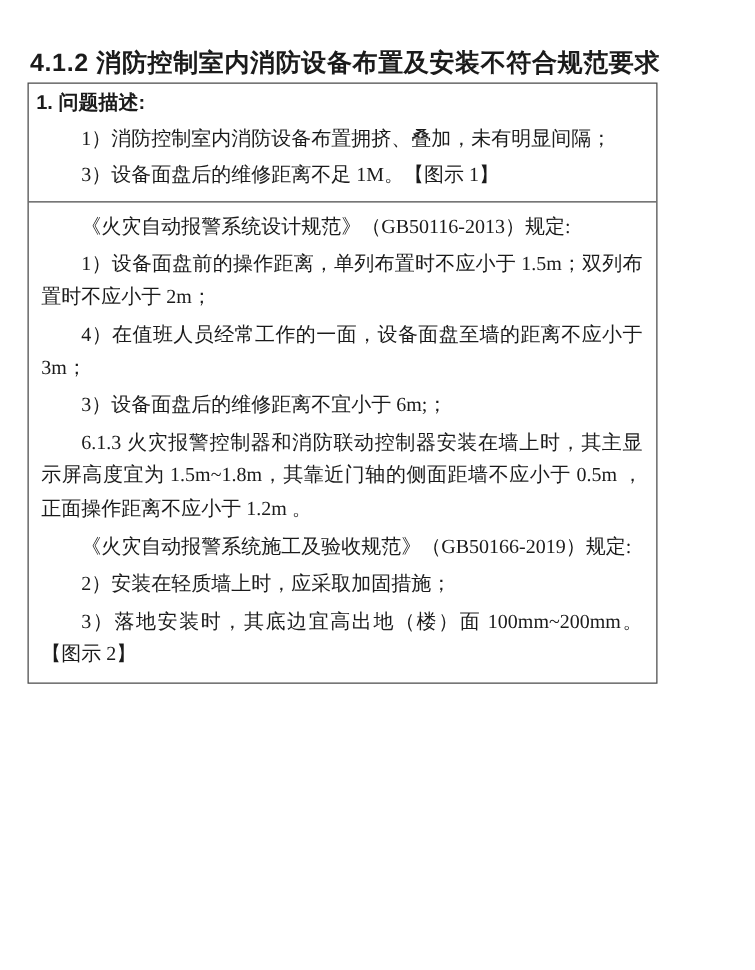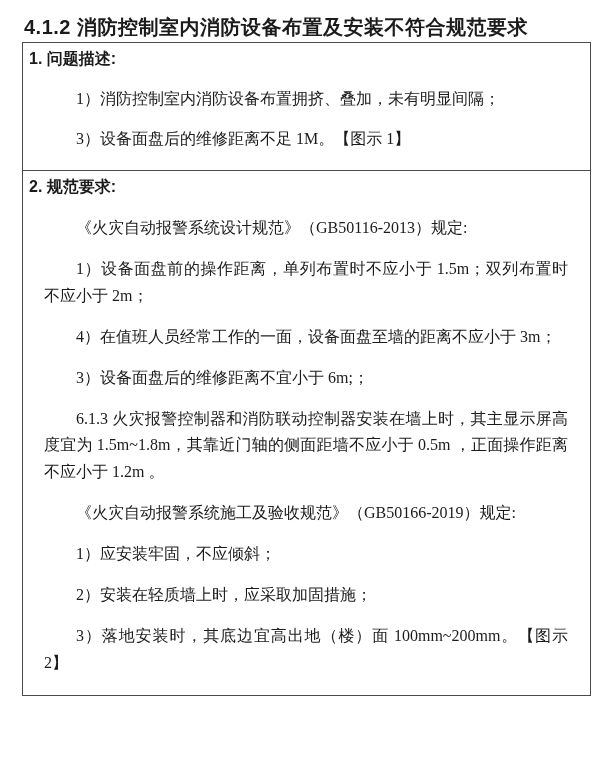--- a/index.html
+++ b/index.html
@@ -13,27 +13,27 @@
     overflow: hidden;
     font-family: "Liberation Serif", "DejaVu Serif", serif;
     color: #1b1b1b;
     position: relative;
   }
   .title {
     font-family: "Liberation Sans", "DejaVu Sans", sans-serif;
     font-size: 20px;
     font-weight: bold;
     line-height: 22px;
-    margin: 16px 0 4px 24px;
+    margin: 40px 0 4px 24px;
     letter-spacing: 0.5px;
     white-space: nowrap;
   }
   .content-table {
     margin-left: 22px;
-    width: 569px;
+    width: 504px;
     border: 1px solid #4a4a4a;
     box-sizing: border-box;
     background: #ffffff;
   }
   .cell {
     padding: 3px 7px 4px 6px;
     font-size: 16px;
   }
   .cell.problem {
     line-height: 25px;
@@ -41,48 +41,46 @@
   .cell.requirements {
     line-height: 26.2px;
     border-top: 1px solid #4a4a4a;
   }
   .cell-heading {
     font-family: "Liberation Sans", "DejaVu Sans", sans-serif;
     font-weight: bold;
     font-size: 16px;
   }
   .para {
-    margin: 15px;
+    margin: 4px;
     text-indent: 2em;
     text-align: justify;
   }
 </style>
 </head>
 <body>
 
 <div>
 
   <h1 class="title">4.1.2 消防控制室内消防设备布置及安装不符合规范要求</h1>
 
   <div class="content-table">
 
     <div class="cell problem">
       <div class="cell-heading">1. 问题描述:</div>
       <p class="para">1）消防控制室内消防设备布置拥挤、叠加，未有明显间隔；</p>
       <p class="para">3）设备面盘后的维修距离不足 1M。【图示 1】</p>
     </div>
 
     <div class="cell requirements">
-      <div class="cell-heading">2. 规范要求:</div>
       <p class="para">《火灾自动报警系统设计规范》（GB50116-2013）规定:</p>
       <p class="para">1）设备面盘前的操作距离，单列布置时不应小于 1.5m；双列布置时不应小于 2m；</p>
       <p class="para">4）在值班人员经常工作的一面，设备面盘至墙的距离不应小于 3m；</p>
       <p class="para">3）设备面盘后的维修距离不宜小于 6m;；</p>
       <p class="para">6.1.3 火灾报警控制器和消防联动控制器安装在墙上时，其主显示屏高度宜为 1.5m~1.8m，其靠近门轴的侧面距墙不应小于 0.5m ，正面操作距离不应小于 1.2m 。</p>
       <p class="para">《火灾自动报警系统施工及验收规范》（GB50166-2019）规定:</p>
-      <p class="para">1）应安装牢固，不应倾斜；</p>
       <p class="para">2）安装在轻质墙上时，应采取加固措施；</p>
       <p class="para">3）落地安装时，其底边宜高出地（楼）面 100mm~200mm。【图示 2】</p>
     </div>
 
   </div>
 
 </div>
 
 </body></html>

